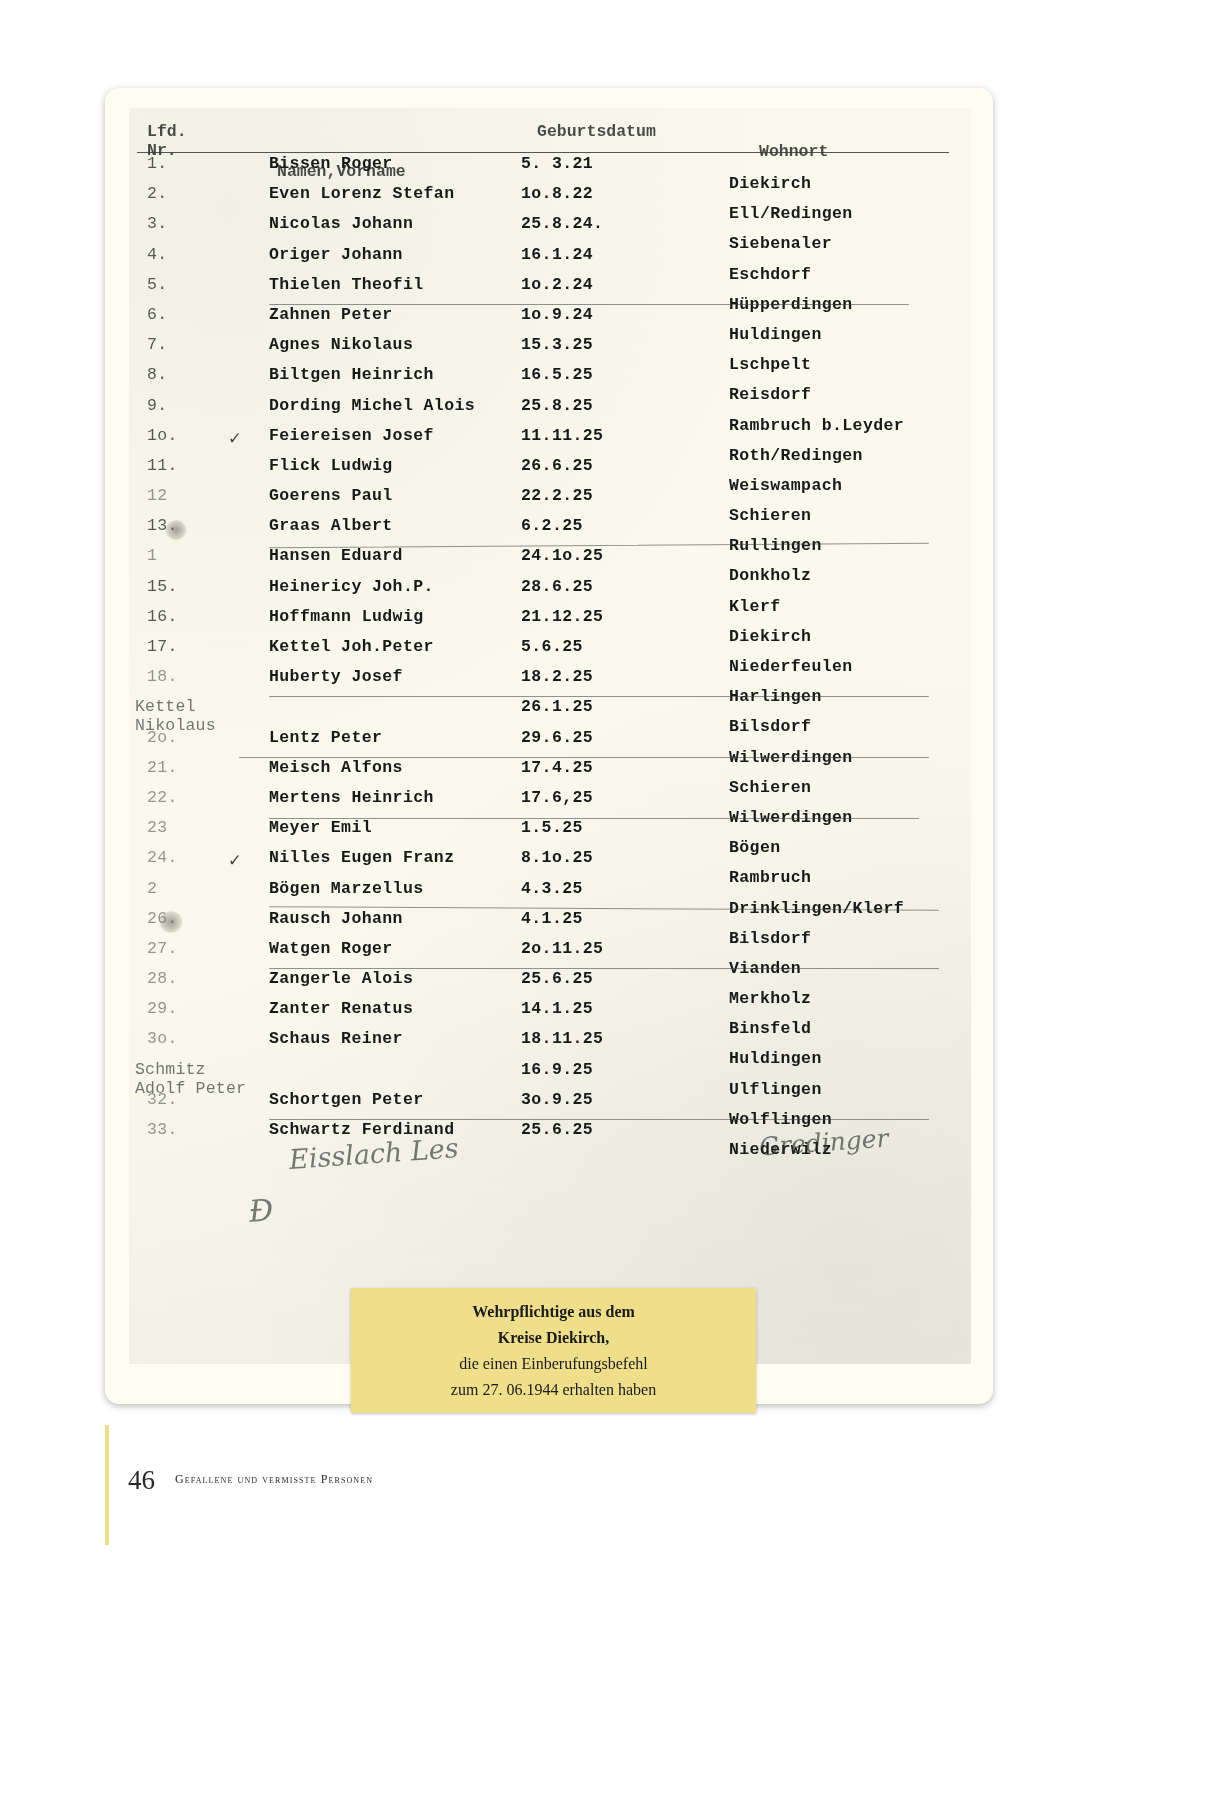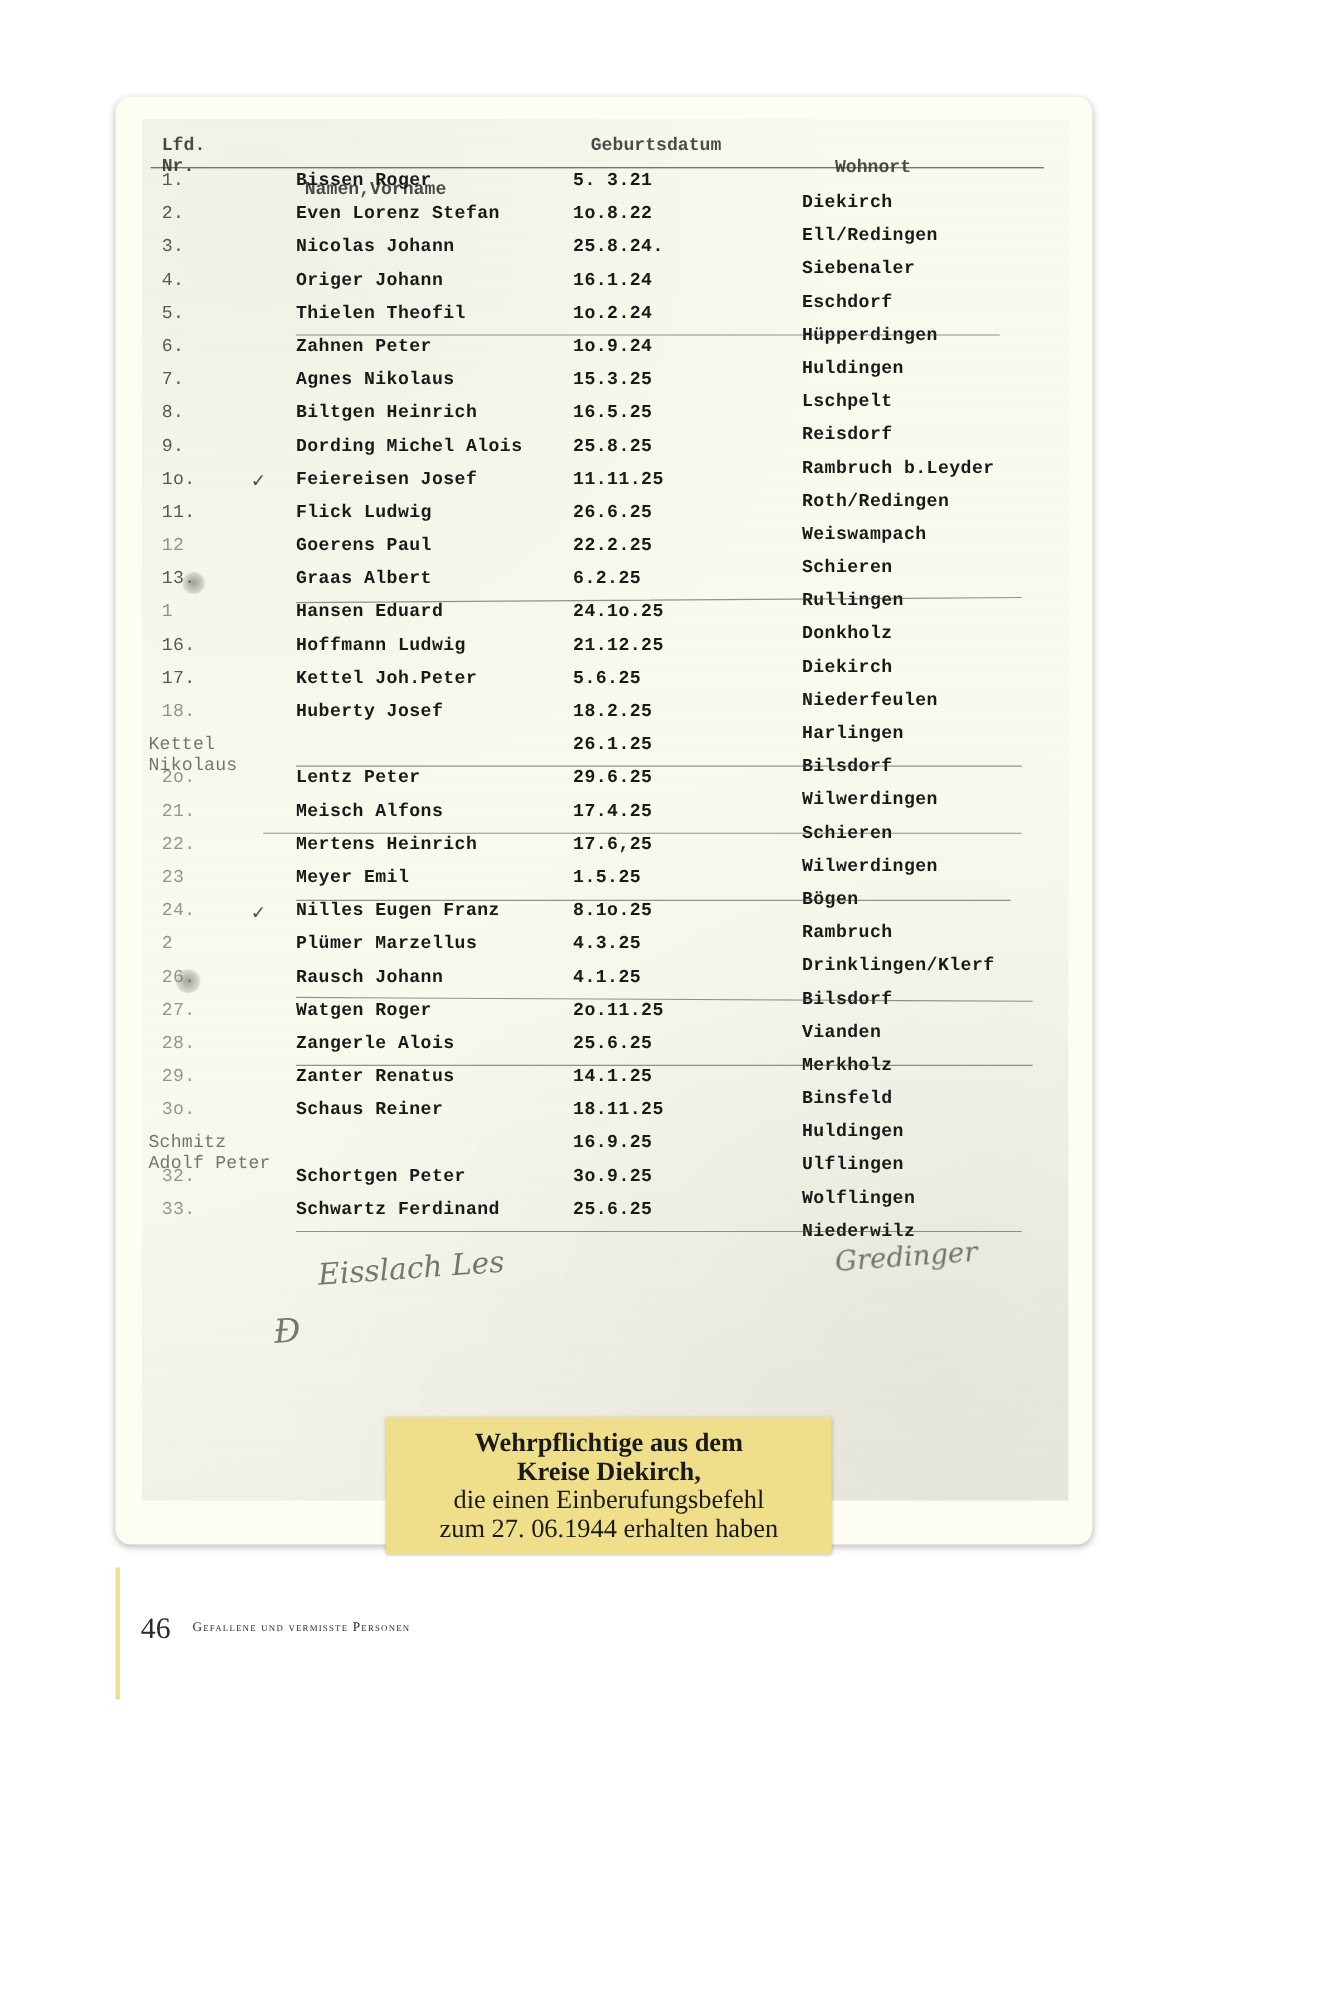--- a/index.html
+++ b/index.html
@@ -163,21 +163,21 @@
     box-shadow: 0 1px 3px rgba(0,0,0,.25);
     display: flex;
     flex-direction: column;
     align-items: center;
     justify-content: center;
     text-align: center;
     font-family: "Liberation Serif", serif;
     color: #1a1a1a;
   }
   #caption-box .cl {
-    font-size: 24px;
+    font-size: 16px;
     line-height: 26px;
     font-weight: 700;
   }
   #caption-box .cl.reg { font-weight: 400; }
 
   
   #footer {
     position: absolute;
     left: 0;
     top: 1455px;
@@ -321,20 +321,27 @@
           <div class="smudge" style="left:36px;top:4px;width:22px;height:20px;"></div>
         </div>
       <div class="trow">
           <span class="c-no faded">1</span>
           <span class="c-check"></span>
           <span class="c-name">Hansen Eduard</span>
           <span class="c-date">24.1o.25</span>
           <span class="c-place">Donkholz</span>
         </div>
       <div class="trow">
+          <span class="c-no">15.</span>
+          <span class="c-check"></span>
+          <span class="c-name">Heinericy Joh.P.</span>
+          <span class="c-date">28.6.25</span>
+          <span class="c-place">Klerf</span>
+        </div>
+      <div class="trow">
           <span class="c-no">16.</span>
           <span class="c-check"></span>
           <span class="c-name">Hoffmann Ludwig</span>
           <span class="c-date">21.12.25</span>
           <span class="c-place">Diekirch</span>
         </div>
       <div class="trow">
           <span class="c-no">17.</span>
           <span class="c-check"></span>
           <span class="c-name">Kettel Joh.Peter</span>
@@ -386,21 +393,21 @@
       <div class="trow">
           <span class="c-no faded">24.</span>
           <span class="c-check">✓</span>
           <span class="c-name">Nilles Eugen Franz</span>
           <span class="c-date">8.1o.25</span>
           <span class="c-place">Rambruch</span>
         </div>
       <div class="trow">
           <span class="c-no faded">2</span>
           <span class="c-check"></span>
-          <span class="c-name">Plümer Marzellus</span>
+          <span class="c-name">Bögen Marzellus</span>
           <span class="c-date">4.3.25</span>
           <span class="c-place">Drinklingen/Klerf</span>
         </div>
       <div class="trow">
           <span class="c-no faded">26.</span>
           <span class="c-check"></span>
           <span class="c-name">Rausch Johann</span>
           <span class="c-date">4.1.25</span>
           <span class="c-place">Bilsdorf</span>
           <div class="smudge" style="left:30px;top:2px;width:24px;height:22px;"></div>

